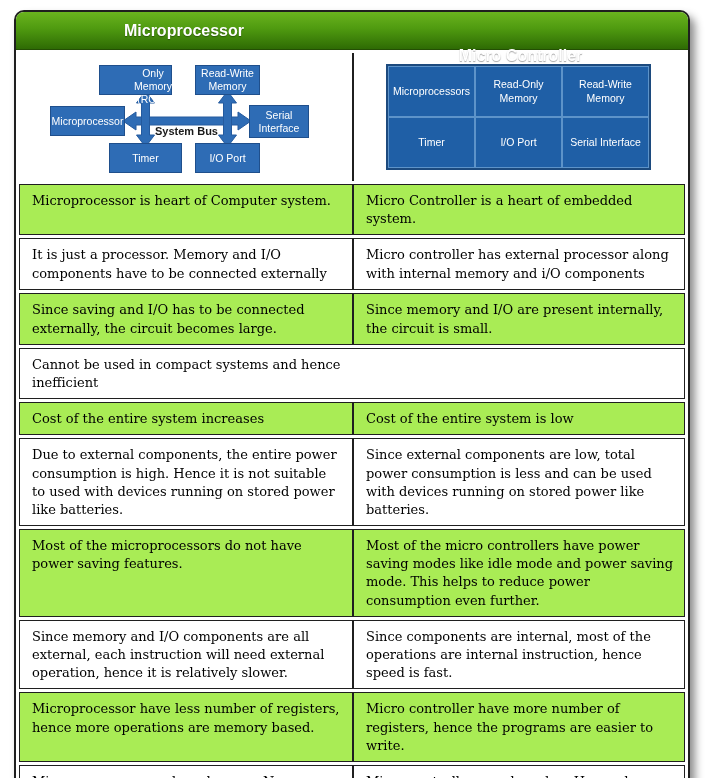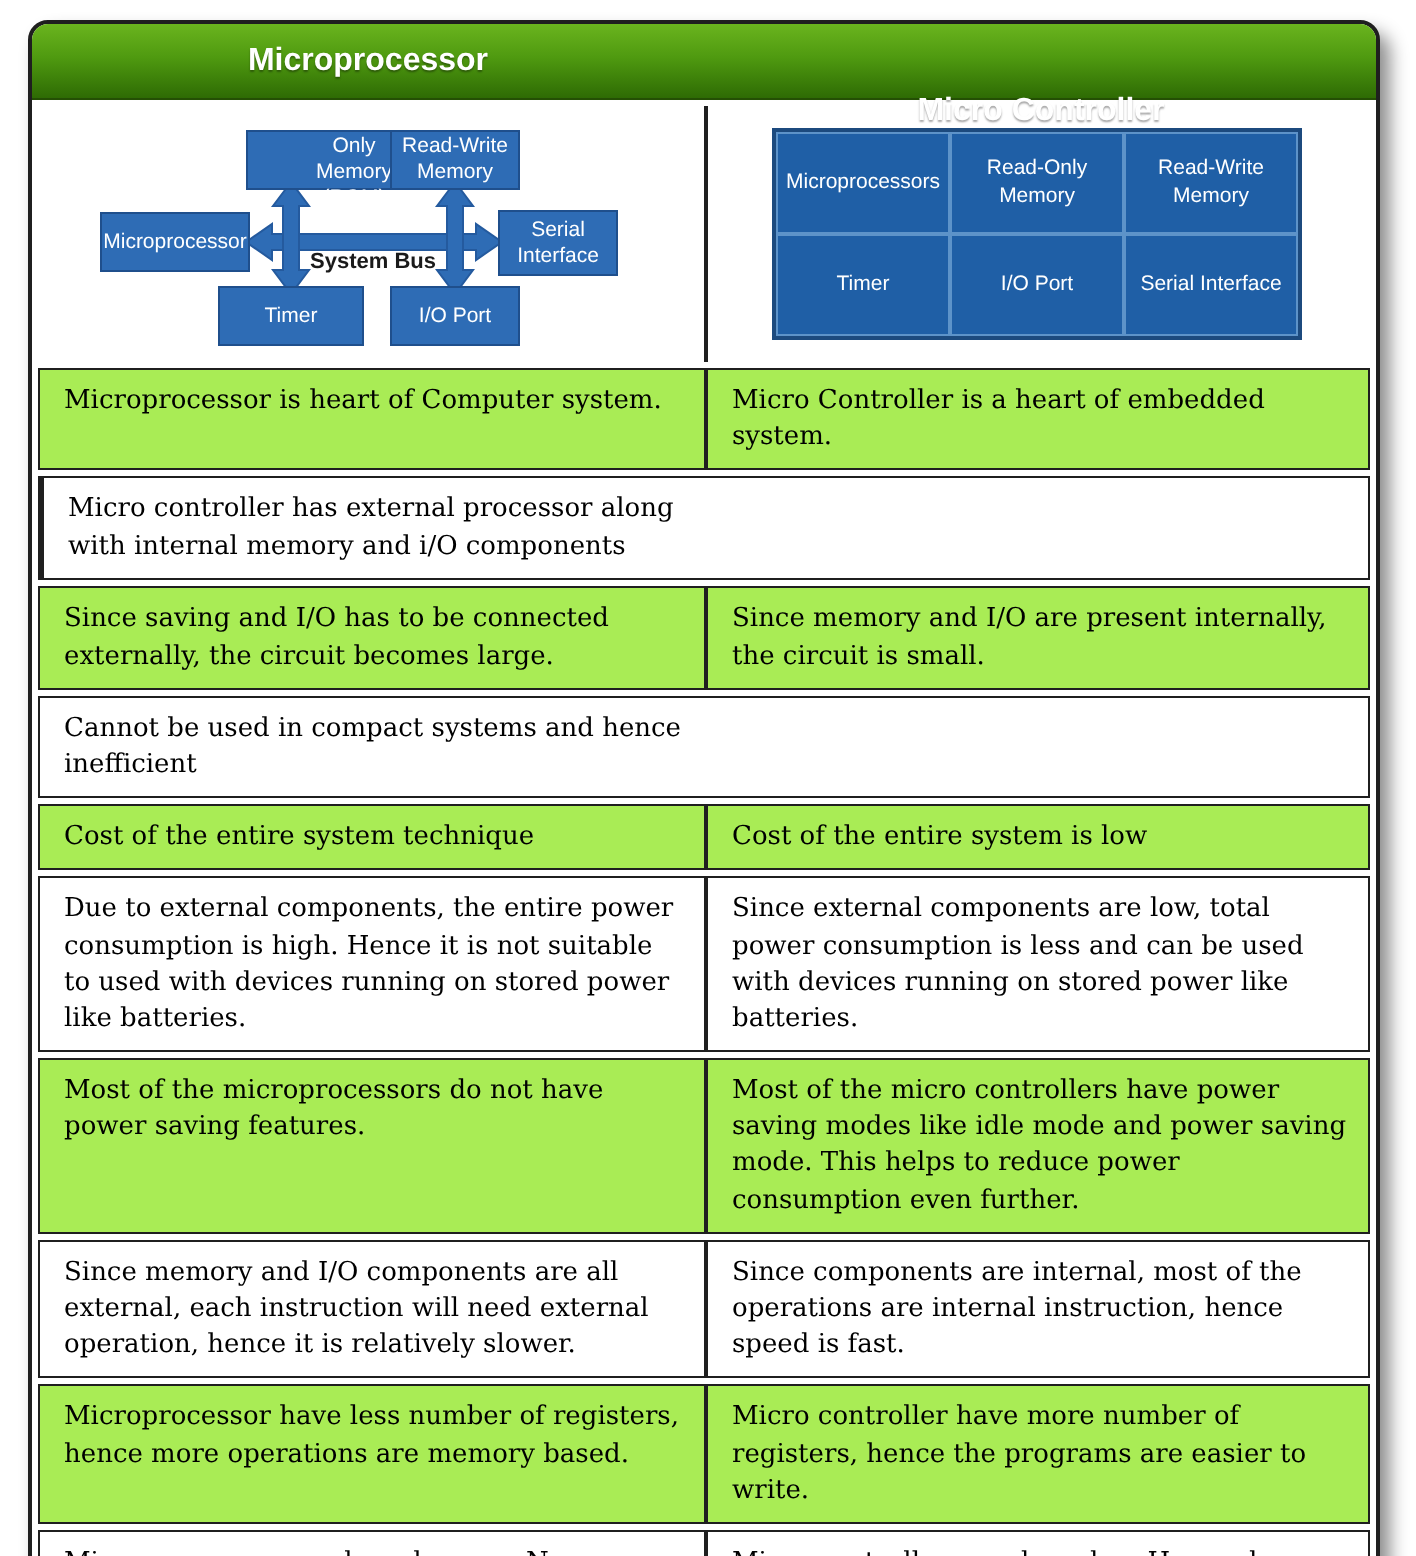--- a/index.html
+++ b/index.html
@@ -53,21 +53,21 @@
   .diagram-row{height:128px;}
   .diagram-cell{position:relative;padding:0;}
   
   .dbox{
     position:absolute;background:var(--box-blue);
     border:1px solid var(--box-blue-border);
     color:#fff;font-family:"Liberation Sans",sans-serif;font-size:10.5px;line-height:1.2;
     display:flex;align-items:center;justify-content:center;text-align:center;
     padding:1px 2px;z-index:2;
   }
-  .dbox.rom{left:104px;top:12px;width:73px;height:30px;padding-left:37px;}
+  .dbox.rom{left:80px;top:12px;width:73px;height:30px;padding-left:37px;}
   .dbox.rwm{left:176px;top:12px;width:65px;height:30px;}
   .dbox.mp{left:31px;top:53px;width:75px;height:30px;}
   .dbox.si{left:230px;top:52px;width:60px;height:33px;}
   .dbox.timer{left:90px;top:90px;width:73px;height:30px;}
   .dbox.iop{left:176px;top:90px;width:65px;height:30px;}
   .bus-label{
     position:absolute;left:136px;top:71px;width:72px;z-index:3;
     font-family:"Liberation Sans",sans-serif;font-size:11px;font-weight:bold;
     color:#1a1a1a;text-align:left;
   }
@@ -126,34 +126,35 @@
         </div>
       </div>
     </div>
 
     <div class="row green r1">
       <div class="cell left">Microprocessor is heart of Computer system.</div>
       <div class="cell right">Micro Controller is a heart of embedded system.</div>
     </div>
 
     <div class="row r2">
+      <div class="cell left">It is just a processor. Memory and I/O components have to be connected externally</div>
       <div class="cell right">Micro controller has external processor along with internal memory and i/O components</div>
     </div>
 
     <div class="row green r3">
       <div class="cell left">Since saving and I/O has to be connected externally, the circuit becomes large.</div>
       <div class="cell right">Since memory and I/O are present internally, the circuit is small.</div>
     </div>
 
     <div class="row r4">
       <div class="cell left">Cannot be used in compact systems and hence inefficient</div>
     </div>
 
     <div class="row green r5">
-      <div class="cell left">Cost of the entire system technique</div>
+      <div class="cell left">Cost of the entire system increases</div>
       <div class="cell right">Cost of the entire system is low</div>
     </div>
 
     <div class="row r6">
       <div class="cell left">Due to external components, the entire power consumption is high. Hence it is not suitable to used with devices running on stored power like batteries.</div>
       <div class="cell right">Since external components are low, total power consumption is less and can be used with devices running on stored power like batteries.</div>
     </div>
 
     <div class="row green r7">
       <div class="cell left">Most of the microprocessors do not have power saving features.</div>

